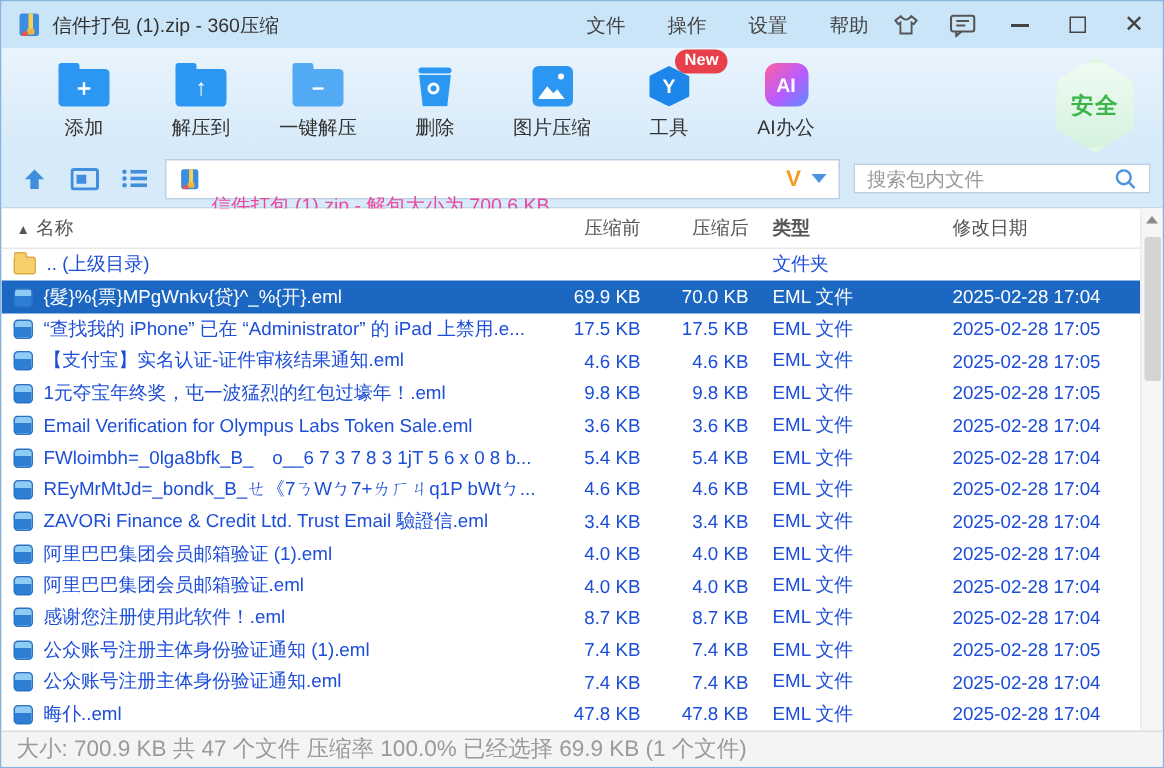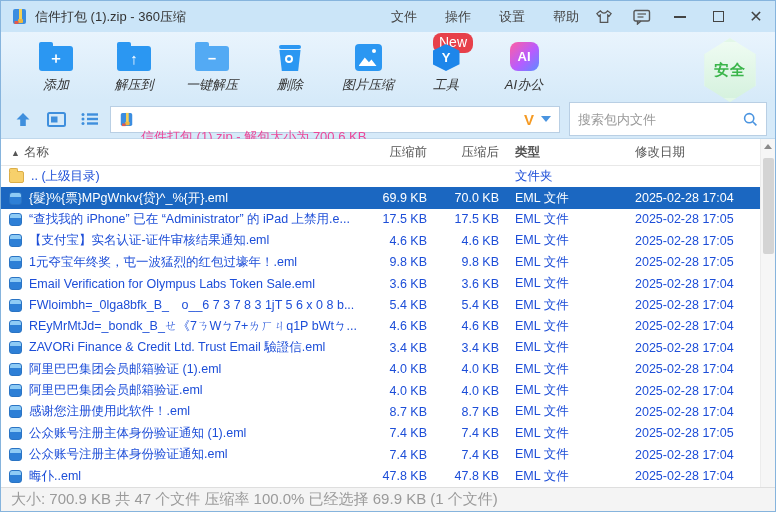--- a/index.html
+++ b/index.html
@@ -25,42 +25,42 @@
   .min-glyph { width:12px; height:2px; background:#444; }
   .max-glyph { width:11px; height:11px; border:1.5px solid #444; }
   .close-glyph { font-size:16px; color:#444; line-height:1; }
 
   
   .toolbar {
     height:68px; background:linear-gradient(#e9f4fd,#d6eaf9);
     display:flex; align-items:flex-end; padding:0 0 6px 16px; position:relative;
   }
   .tb-btn { width:78px; display:flex; flex-direction:column; align-items:center; gap:5px; position:relative; }
-  .tb-label { font-size:13px; color:#333; white-space:nowrap;font-style:italic; }
+  .tb-label { font-size:13px; color:#333; white-space:nowrap; }
   .icon-box { height:30px; display:flex; align-items:flex-end; justify-content:center; position:relative; }
 
   .tb-folder { position:relative; width:34px; height:25px; background:#2b97f2; border-radius:3px; }
   .tb-folder::before { content:""; position:absolute; top:-4px; left:0; width:14px; height:6px; background:#2b97f2; border-radius:2px 2px 0 0; }
   .tb-folder .glyph { position:absolute; inset:0; display:flex; align-items:center; justify-content:center; color:#fff; font-size:15px; font-weight:bold; }
   .tb-folder.lite { background:#53aaf4; }
   .tb-folder.lite::before { background:#53aaf4; }
 
   .tb-trash { position:relative; width:24px; height:26px; }
   .tb-trash .lid { position:absolute; top:0; left:1px; right:1px; height:4px; background:#2b97f2; border-radius:2px; }
   .tb-trash .body { position:absolute; top:5px; left:0; right:0; bottom:0; background:#2b97f2; clip-path:polygon(6% 0,94% 0,84% 100%,16% 100%); }
   .tb-trash .ring { position:absolute; top:10px; left:7px; width:8px; height:8px; border:2px solid #fff; border-radius:50%; }
 
   .tb-page { position:relative; width:27px; height:27px; background:#2b97f2; border-radius:4px; }
   .tb-page .mtn { position:absolute; left:4px; bottom:5px; width:18px; height:10px; background:#fff; clip-path:polygon(0 100%,35% 15%,58% 62%,72% 35%,100% 100%); }
   .tb-page .sun { position:absolute; top:5px; right:6px; width:4px; height:4px; background:#fff; border-radius:50%; }
 
   .tb-cube { position:relative; width:27px; height:27px; background:#1d86ea; clip-path:polygon(50% 0,100% 25%,100% 75%,50% 100%,0 75%,0 25%); display:flex; align-items:center; justify-content:center; color:#fff; font-size:13px; font-weight:bold; }
   .badge-new {
-    position:absolute; top:-8px; right:12px; background:#e7404a; color:#fff;
-    font-size:14px; font-weight:normal; padding:1px 6px 2px; border-radius:8px; line-height:1.2;
+    position:absolute; top:-8px; right:0; background:#e7404a; color:#fff;
+    font-size:11px; font-weight:bold; padding:1px 6px 2px; border-radius:8px; line-height:1.2;
   }
 
   .tb-ai { width:29px; height:29px; border-radius:8px; background:linear-gradient(135deg,#ff5fa2,#b75cff 55%,#5b8cff); display:flex; align-items:center; justify-content:center; color:#fff; font-size:13px; font-weight:bold; }
 
   .safe-shield {
     position:absolute; right:16px; top:6px; width:58px; height:64px;
     background:linear-gradient(#f0fcf3,#d4f1dd);
     clip-path:polygon(50% 0,94% 25%,94% 75%,50% 100%,6% 75%,6% 25%);
     display:flex; align-items:center; justify-content:center;
     box-shadow:inset 0 0 0 4px #e2f7e8;
@@ -74,21 +74,21 @@
   }
   .nav-ico { display:flex; align-items:center; justify-content:center; width:24px; height:24px; flex:0 0 auto; }
   .combo {
     flex:1; height:27px; background:#fff; border:1px solid #b9cfe4;
     display:flex; align-items:center; padding:0 8px; gap:7px; min-width:0;
   }
   .combo-text { flex:1; font-size:13px; color:#ec4899; white-space:nowrap; overflow:hidden;margin-top:35px; }
   .vip-v { color:#f59a23; font-size:15px; font-weight:bold; }
   .combo-caret { width:0; height:0; border-left:5px solid transparent; border-right:5px solid transparent; border-top:6px solid #4a94e0; }
   .searchbox {
-    width:198px; height:34px; background:#fff; border:1px solid #b9cfe4;
+    width:198px; height:20px; background:#fff; border:1px solid #b9cfe4;
     display:flex; align-items:center; padding:0 8px; gap:6px; flex:0 0 auto;
   }
   .searchbox input { flex:1; border:none; outline:none; font-size:13px; color:#333; font-family:inherit; min-width:0; background:transparent; }
   .searchbox input::placeholder { color:#999; }
 
   
   .table-area { position:relative; height:417px; background:#fff; }
   .grid-row { display:grid; grid-template-columns:360px 70px 72px 124px 1fr; align-items:center; }
   .thead {
     height:27px; border-bottom:1px solid #e8e8e8; color:#555; font-size:12.5px;

